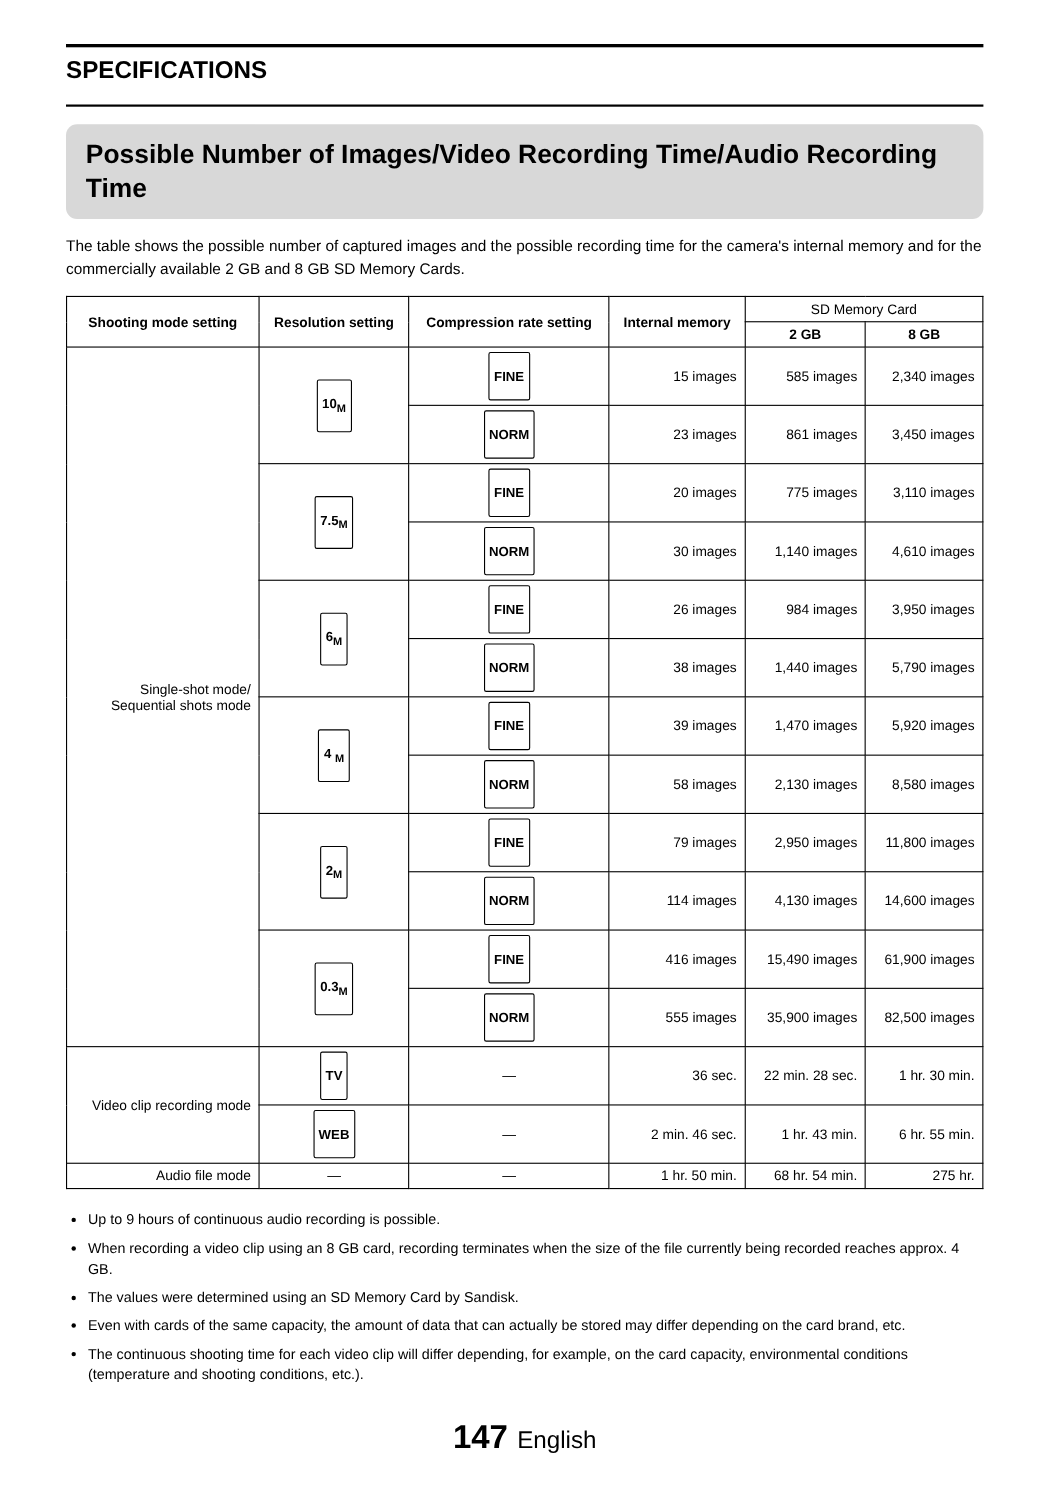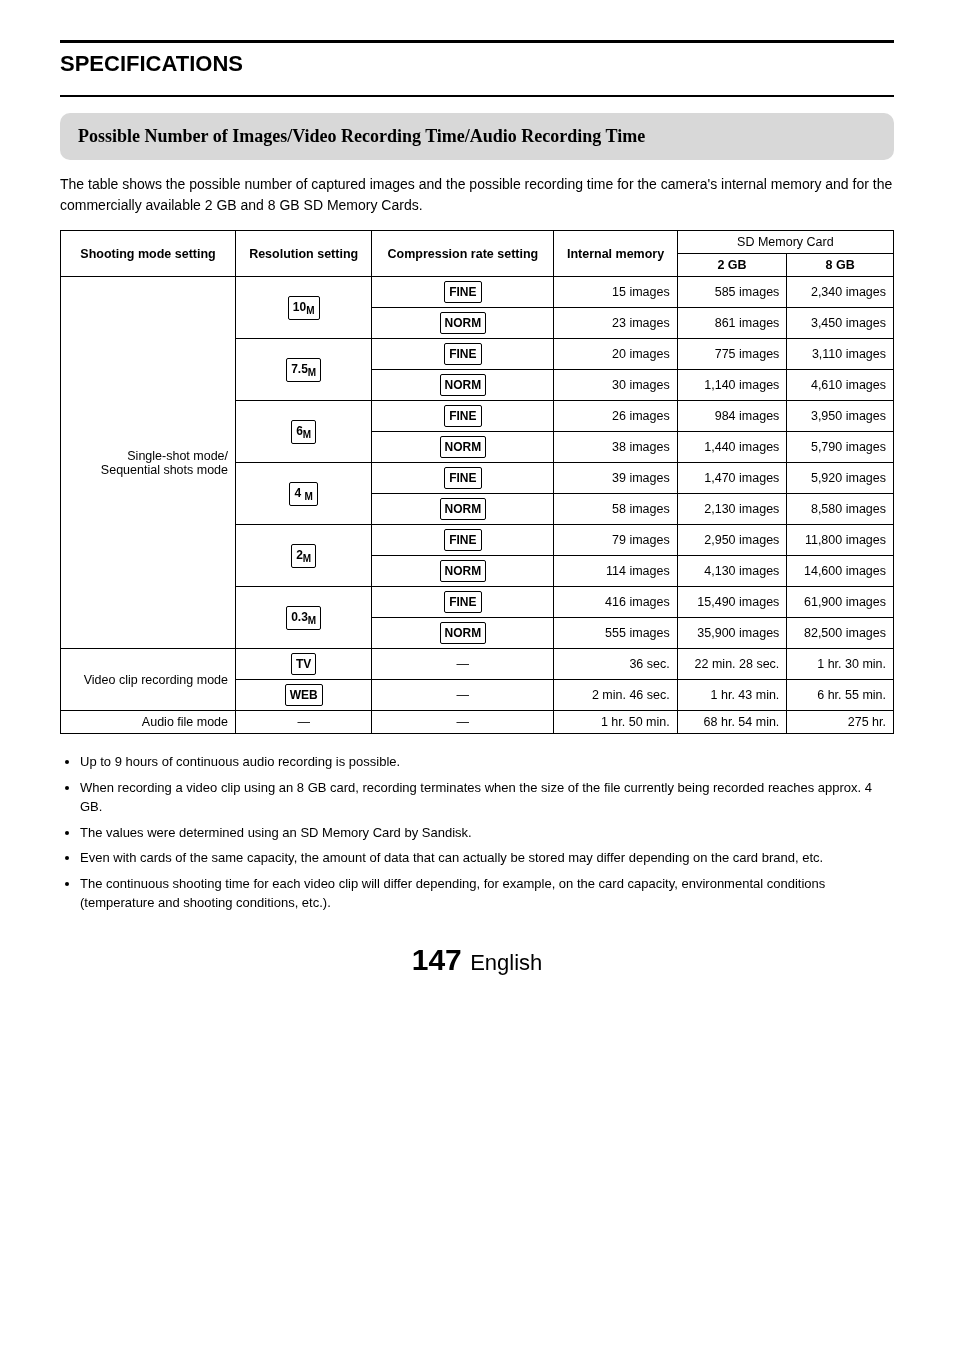--- a/index.html
+++ b/index.html
@@ -32,24 +32,23 @@
     .subsection-box {
       background: #d8d8d8;
       border-radius: 10px;
       padding: 12px 18px;
       margin-bottom: 14px;
       display: inline-block;
       width: 100%;
     }
 
     .subsection-title {
-      font-size: 18px;
+      font-size: 24px;
       font-weight: bold;
       line-height: 1.3;
-      font-family: Liberation Serif, serif;
     }
 
     .intro-text {
       font-size: 14px;
       margin-bottom: 14px;
       line-height: 1.5;
     }
 
     table {
       border-collapse: collapse;
@@ -69,21 +68,21 @@
       background: #ffffff;
     }
 
     .td-right {
       text-align: right;
     }
 
     .resolution-badge {
       display: inline-block;
       border: 1.5px solid #000;
-      padding: 3px 4px;
+      padding: 14px 4px;
       font-size: 12px;
       font-weight: bold;
       border-radius: 2px;
       text-align: center;
     }
 
     .mode-label {
       font-size: 12.5px;
       text-align: right;
     }

